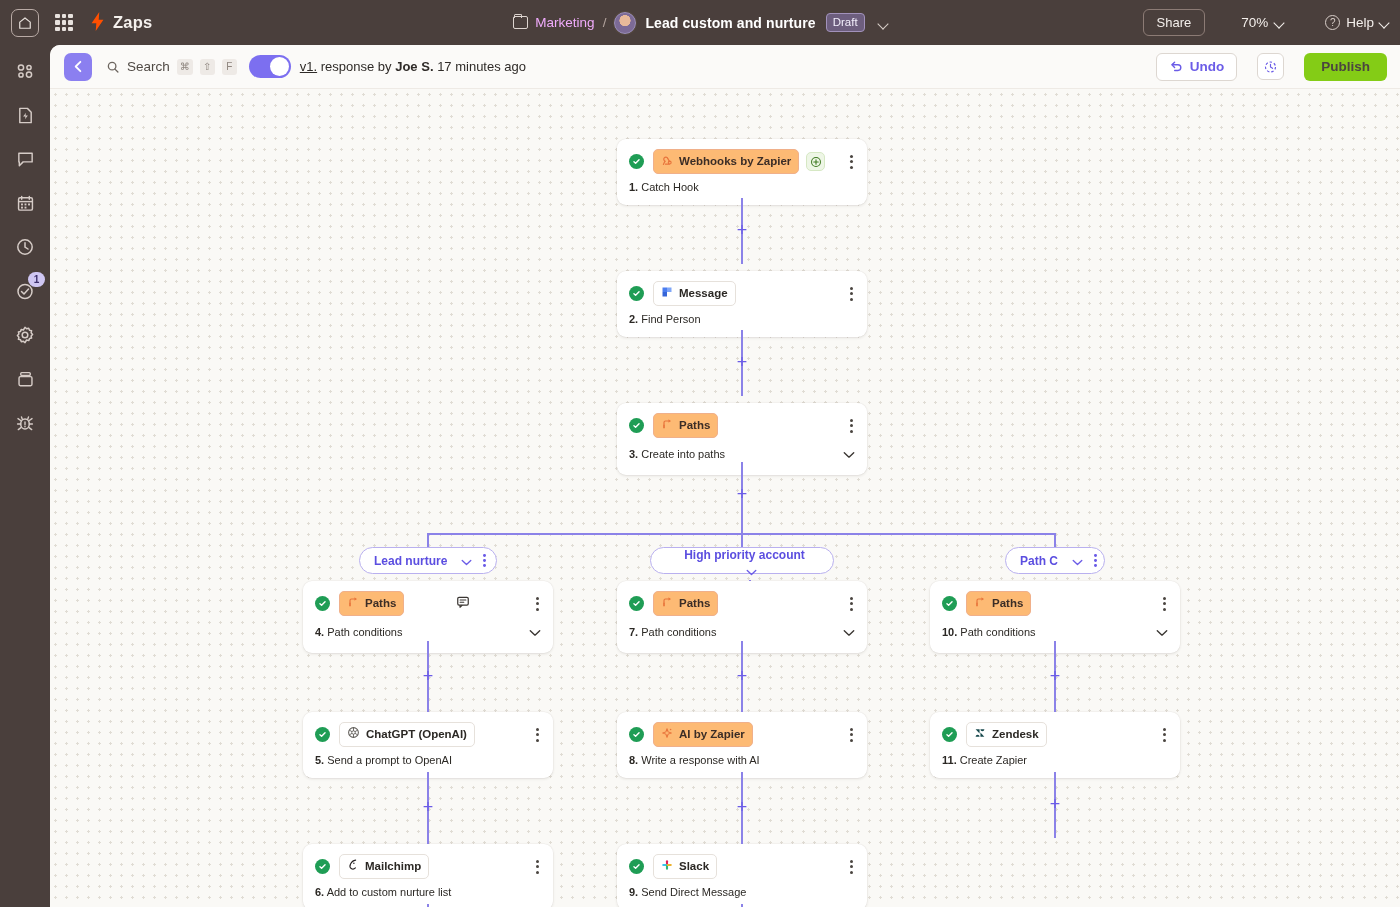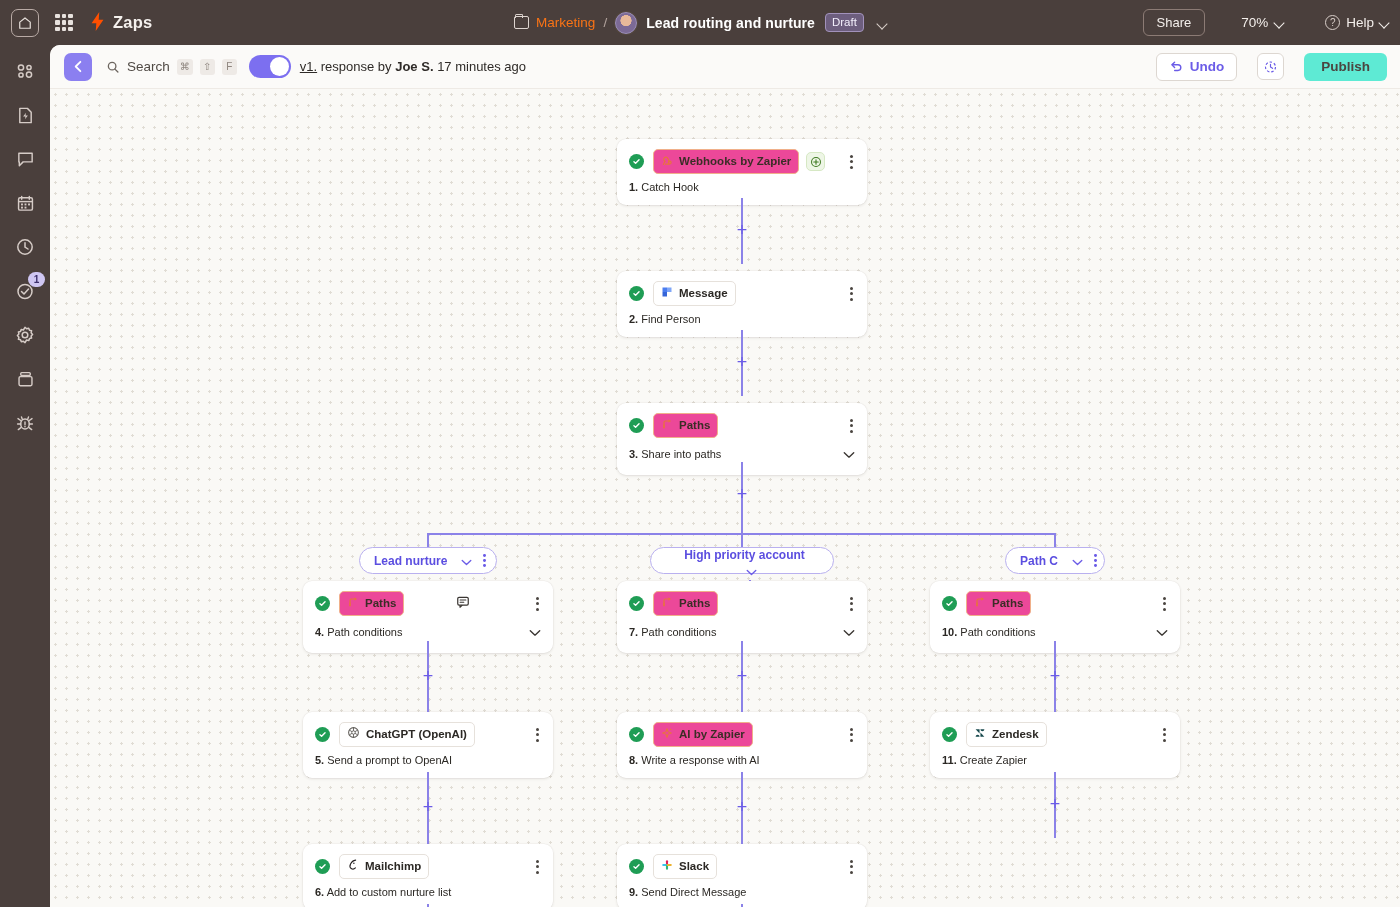--- a/index.html
+++ b/index.html
@@ -31,21 +31,21 @@
   .tb-center {
     position: absolute; left: 0; right: 0; margin: 0 auto;
     display: flex; align-items: center; justify-content: center; gap: 0;
     width: 100%; pointer-events: none;
   }
   .tb-center > * { pointer-events: auto; }
   .tb-folder-ico { width: 15px; height: 13px; position: relative; display:inline-block; }
   .tb-folder-ico::before { content:""; position:absolute; inset:0; border:1.5px solid #ddd4cf; border-radius:2px; }
   .tb-folder-ico::after { content:""; position:absolute; left:1px; top:-2.5px; width:6px; height:3px;
      border:1.5px solid #ddd4cf; border-bottom:none; border-radius:1.5px 1.5px 0 0;}
-  .tb-crumb { font-size: 13.5px; color: #f97316; margin-left: 7px; }
+  .tb-crumb { font-size: 13.5px; color: #f0abfc; margin-left: 7px; }
   .tb-slash { margin: 0 8px; color: #b3a49e; font-size: 13.5px; }
   .tb-avatar {
     width: 22px; height: 22px; border-radius: 50%;
     background: radial-gradient(circle at 50% 38%, #e8b99a 0 34%, #7c6a96 36% 100%);
     border: 1.5px solid #9b8fb8; box-shadow: 0 0 0 1px #55483f;
   }
   .tb-title { font-size: 14px; font-weight: bold; margin-left: 9px; color: #fff; letter-spacing:.1px;}
   .tb-draft {
     margin-left: 10px; font-size: 11.5px; color: #f2eefb;
     background: #6d5e7e; border: 1px solid #a292bb; border-radius: 4px;
@@ -107,21 +107,21 @@
 
   .sub-right { position:absolute; right:13px; display:flex; align-items:center; gap:20px; }
   .undo-btn {
     display:flex; align-items:center; gap:7px;
     border:1px solid #ddd7d1; border-radius:6px; padding:5px 12px 6px;
     color:#6b5ce7; font-size:13.5px; font-weight:bold; background:#fff;
   }
   .timer-btn { width:27px; height:27px; border:1px solid #ddd7d1; border-radius:6px;
     display:flex; align-items:center; justify-content:center; background:#fff; }
   .publish-btn {
-    background:#5eead4; color:#4b4540; font-size:13.5px; font-weight:bold;
+    background:#84cc16; color:#4b4540; font-size:13.5px; font-weight:bold;
     border-radius:6px; padding:6px 17px 7px;
   }
 
   
   #canvas {
     position:absolute; left:0; top:44px; width:1350px; height:818px;
     background-color:#faf9f6;
     background-image: radial-gradient(#e0dcd4 1px, transparent 1.1px);
     background-size: 11px 11px;
     overflow:hidden;
@@ -133,21 +133,21 @@
   }
   .node-top { display:flex; align-items:center; padding:10px 12px 0 12px; }
   .check {
     width:15px; height:15px; border-radius:50%; background:#1f9d55; flex:none;
     display:flex; align-items:center; justify-content:center;
   }
   .app-chip {
     display:flex; align-items:center; gap:6px; margin-left:9px;
     border:1px solid #e6e1db; border-radius:5px; padding:2px 7px 3px; background:#fff;
   }
-  .app-chip.orange { border-color:#f0b08a; background:#ec4899; }
+  .app-chip.orange { border-color:#f0b08a; background:#fdba74; }
   .app-chip .nm { font-size:11.5px; font-weight:bold; color:#2b2824; white-space:nowrap; }
   .app-chip.orange .nm { color:#3b2d26; }
   .plus-chip {
     margin-left:7px; width:19px; height:19px; border-radius:5px; background:#eef6e6;
     border:1px solid #d6e8c4; display:flex; align-items:center; justify-content:center;
   }
   .node-kebab { margin-left:auto; display:flex; flex-direction:column; gap:2.5px; align-items:center; padding:2px 2px; }
   .node-kebab i { width:3px; height:3px; border-radius:50%; background:#4a4views; background:#4a4540; display:block; }
   .comment-ico { margin-left:auto; margin-right:12px; }
   .node-bottom { display:flex; align-items:center; padding:7px 12px 12px 12px; }
@@ -196,21 +196,21 @@
         <path d="M7.5 0 L1 9.5 H5 L4.5 16 L11 6.5 H7 Z" fill="#ff4f00"></path>
       </svg>
   </div>
   <div class="tb-zaps">Zaps</div>
 
   <div class="tb-center">
     <span class="tb-folder-ico"></span>
     <span class="tb-crumb">Marketing</span>
     <span class="tb-slash">/</span>
     <span class="tb-avatar"></span>
-    <span class="tb-title">Lead routing and nurture</span>
+    <span class="tb-title">Lead custom and nurture</span>
     <span class="tb-draft">Draft</span>
     <span class="tb-title-chev"><i class="chev"></i></span>
   </div>
 
   <div class="tb-right">
     <div class="tb-share">Share</div>
     <div class="tb-zoom">
       <span>70%</span>
       <i class="chev"></i>
     </div>
@@ -406,21 +406,21 @@
               </svg></span>
             <span class="nm">Paths</span>
           </span>
           <span class="node-kebab">
             <i></i>
             <i></i>
             <i></i>
           </span>
         </div>
         <div class="node-bottom">
-          <span class="node-step"><b class="st">3.</b> <span class="ti">Share into paths</span></span>
+          <span class="node-step"><b class="st">3.</b> <span class="ti">Create into paths</span></span>
           <span class="node-chev"><svg width="12" height="8" viewBox="0 0 14 9">
               <path d="M1.5 1.8L7 7 12.5 1.8" fill="none" stroke="#3a3632" stroke-width="1.6" stroke-linecap="round" stroke-linejoin="round"></path>
             </svg></span>
         </div>
       </div>
       <div class="conn" style="left: 691.2px; top: 109px; height: 66px;"></div>
       <div class="plusmark" style="left: 684.5px; top: 134px;">+</div>
       <div class="conn" style="left: 691.2px; top: 241px; height: 66px;"></div>
       <div class="plusmark" style="left: 684.5px; top: 266px;">+</div>
       <div class="conn" style="left: 691.2px; top: 373px; height: 72px;"></div>

